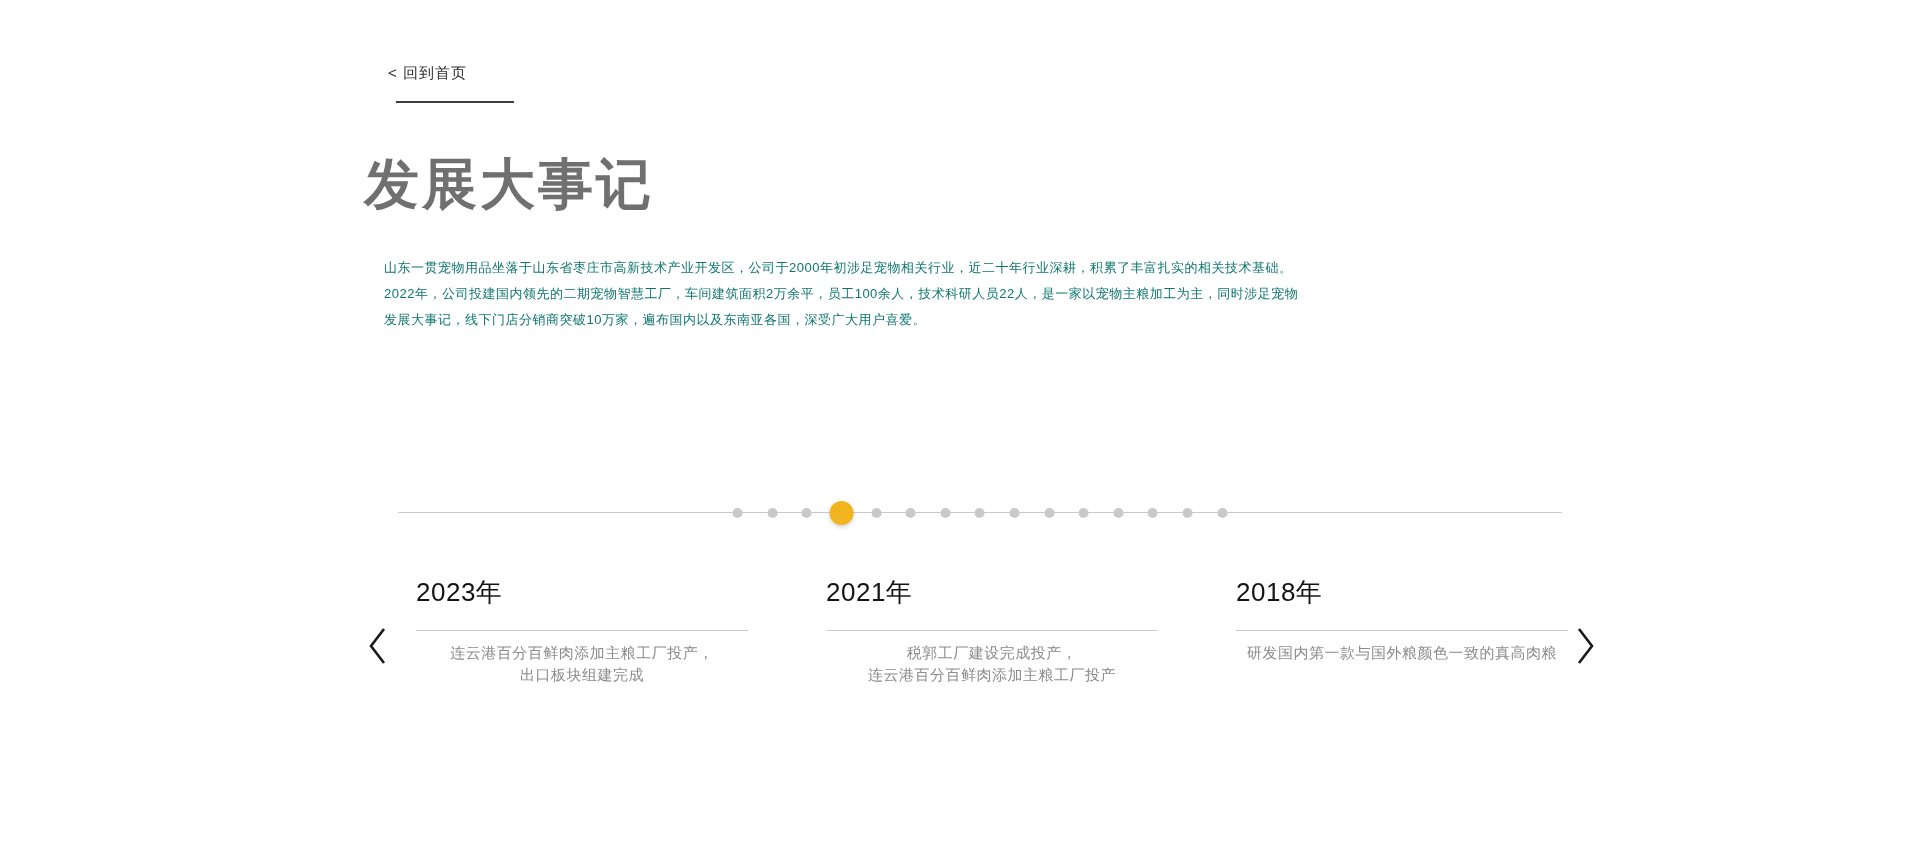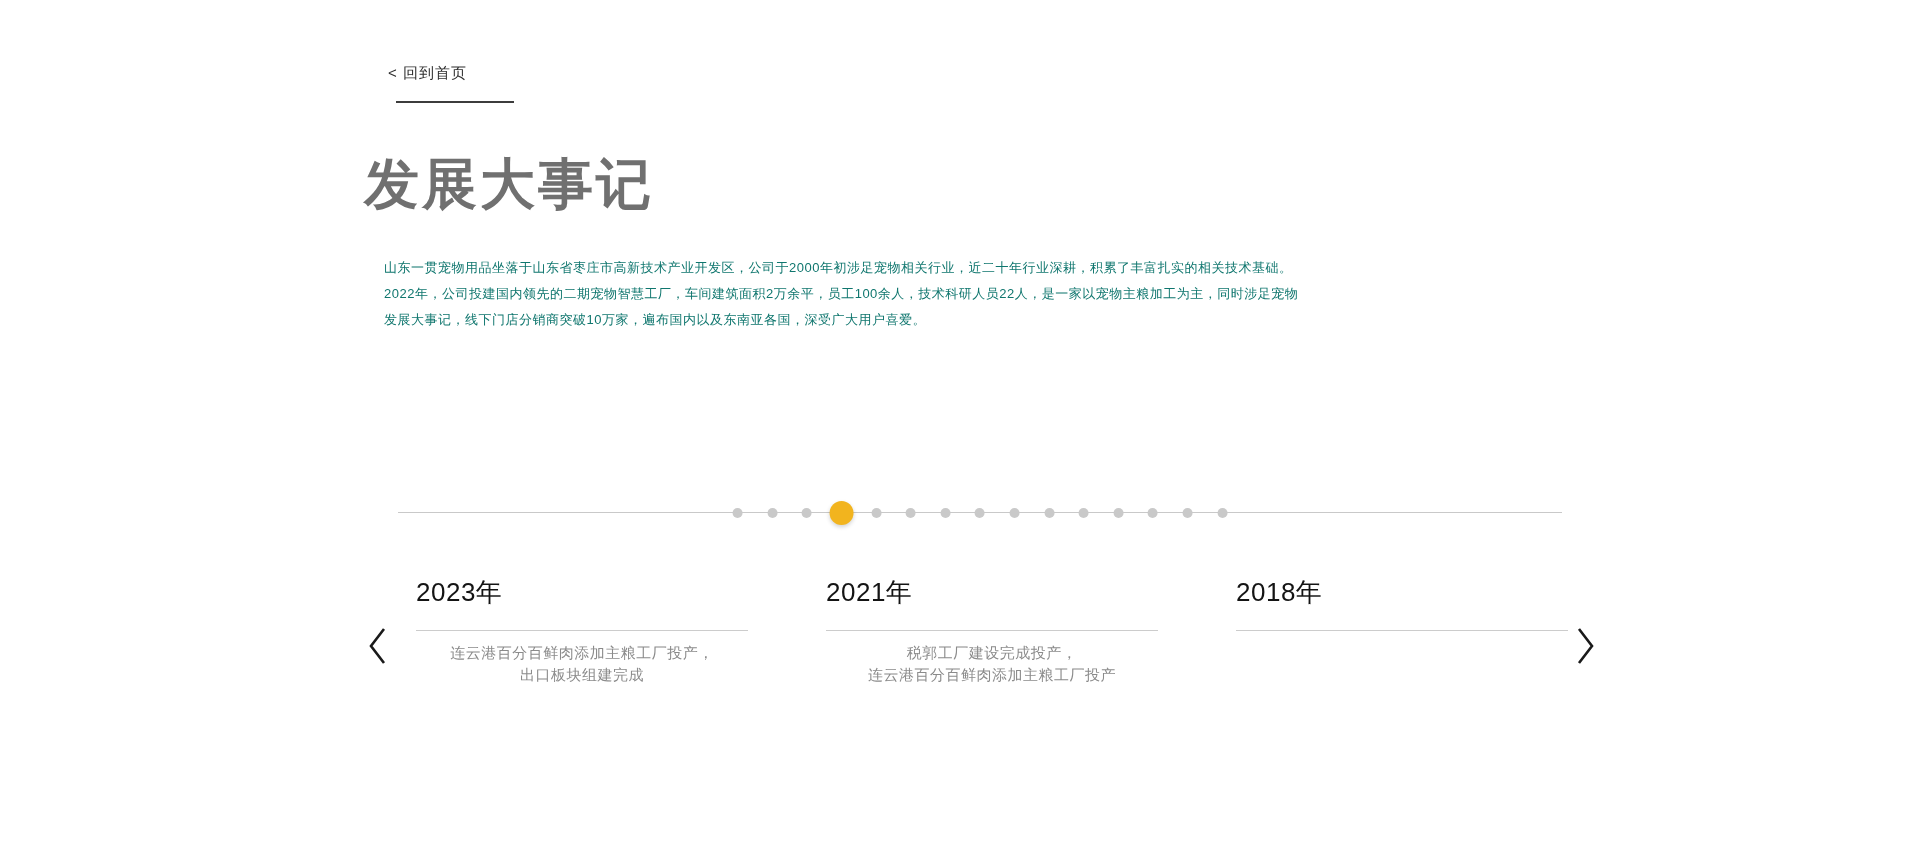--- a/index.html
+++ b/index.html
@@ -233,20 +233,21 @@
       <div class="card-divider"></div>
       <div class="card-desc">
         <div>税郭工厂建设完成投产，</div>
         <div>连云港百分百鲜肉添加主粮工厂投产</div>
       </div>
     </div>
     <div class="card">
       <div class="card-year">2018年</div>
       <div class="card-divider"></div>
       <div class="card-desc">
+        <div>研发国内第一款与国外粮颜色一致的真高肉粮</div>
       </div>
     </div>
   </div>
 
   <button class="nav-btn nav-next" aria-label="next">
     <span>
       <svg width="19" height="38" viewBox="0 0 19 38">
         <polyline points="3,2 16,19 3,36" fill="none" stroke="#1a1a1a" stroke-width="2.6"></polyline>
       </svg>
     </span>

